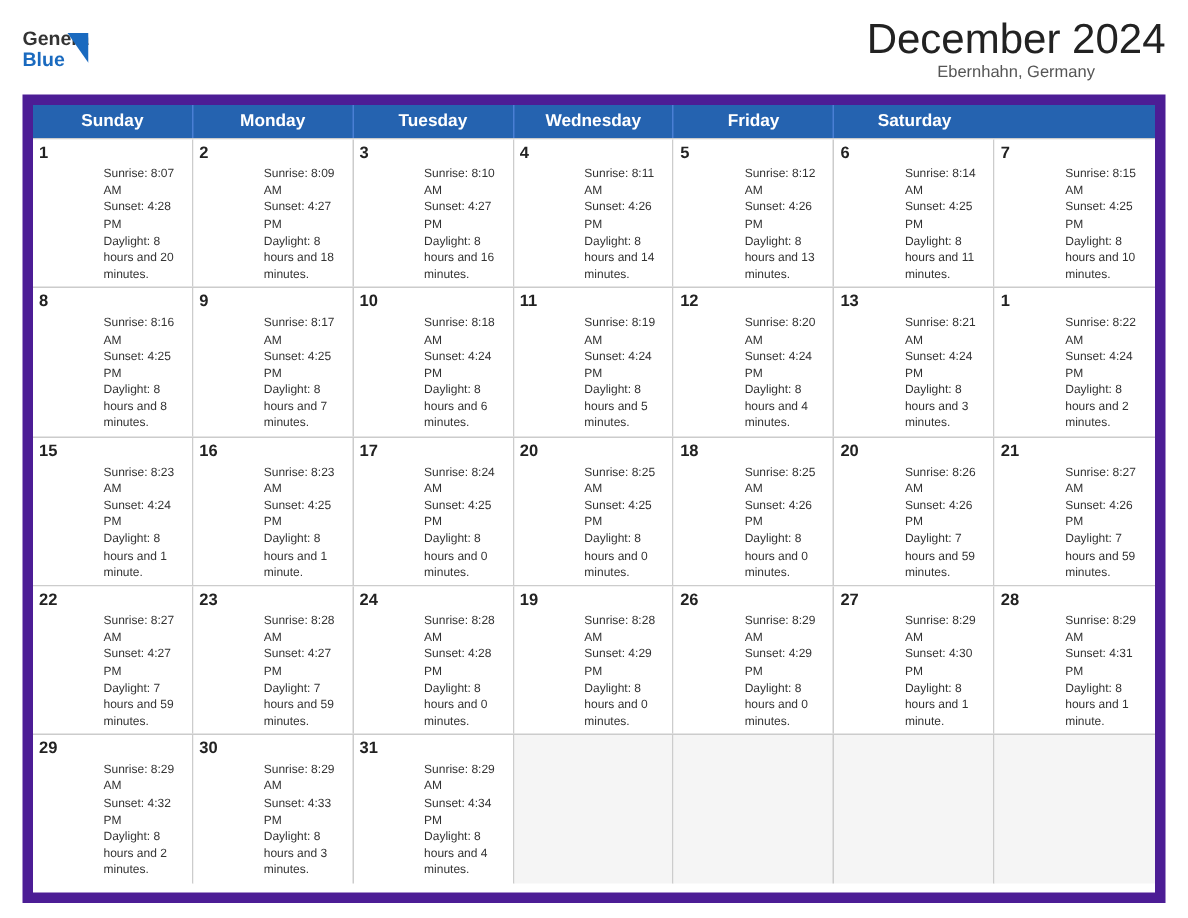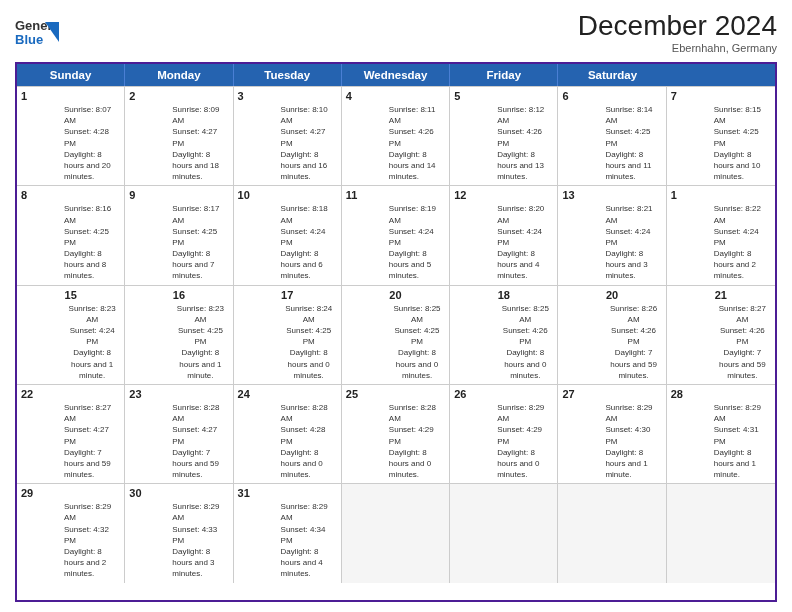--- a/index.html
+++ b/index.html
@@ -22,35 +22,35 @@
       justify-content: space-between;
       align-items: flex-start;
       margin-bottom: 6px;
     }
     .logo {
       display: flex;
       align-items: center;
       margin-top: 4px;
     }
     .title-block {
-      text-align: right;
+      text-align: center;
     }
     .title-block h1 {
       font-size: 28px;
       font-weight: normal;
       color: #222;
     }
     .title-block h2 {
       font-size: 11px;
       font-weight: normal;
       color: #555;
     }
     .calendar {
       flex: 1;
-      border: 2px solid #4c1d95;
+      border: 7px solid #4c1d95;
     }
     .cal-header {
       display: grid;
       grid-template-columns: repeat(7, 1fr);
       background: #2563b0;
     }
     .cal-header-cell {
       color: #fff;
       text-align: center;
       font-size: 11.5px;
@@ -233,21 +233,21 @@
       </div>
           <div class="cal-cell">
         <span class="day-num">1</span>
         <div class="info">
           Sunrise: 8:22 AM<br>
           Sunset: 4:24 PM<br>
           Daylight: 8 hours and 2 minutes.
         </div>
       </div>
         </div>
-        <div class="cal-row" style="height: 92px; text-align: center;">
+        <div class="cal-row" style="height: 92px;">
           <div class="cal-cell">
         <span class="day-num">15</span>
         <div class="info">
           Sunrise: 8:23 AM<br>
           Sunset: 4:24 PM<br>
           Daylight: 8 hours and 1 minute.
         </div>
       </div>
           <div class="cal-cell">
         <span class="day-num">16</span>
@@ -317,21 +317,21 @@
       </div>
           <div class="cal-cell">
         <span class="day-num">24</span>
         <div class="info">
           Sunrise: 8:28 AM<br>
           Sunset: 4:28 PM<br>
           Daylight: 8 hours and 0 minutes.
         </div>
       </div>
           <div class="cal-cell">
-        <span class="day-num">25</span>
+        <span class="day-num">19</span>
         <div class="info">
           Sunrise: 8:28 AM<br>
           Sunset: 4:29 PM<br>
           Daylight: 8 hours and 0 minutes.
         </div>
       </div>
           <div class="cal-cell">
         <span class="day-num">26</span>
         <div class="info">
           Sunrise: 8:29 AM<br>

